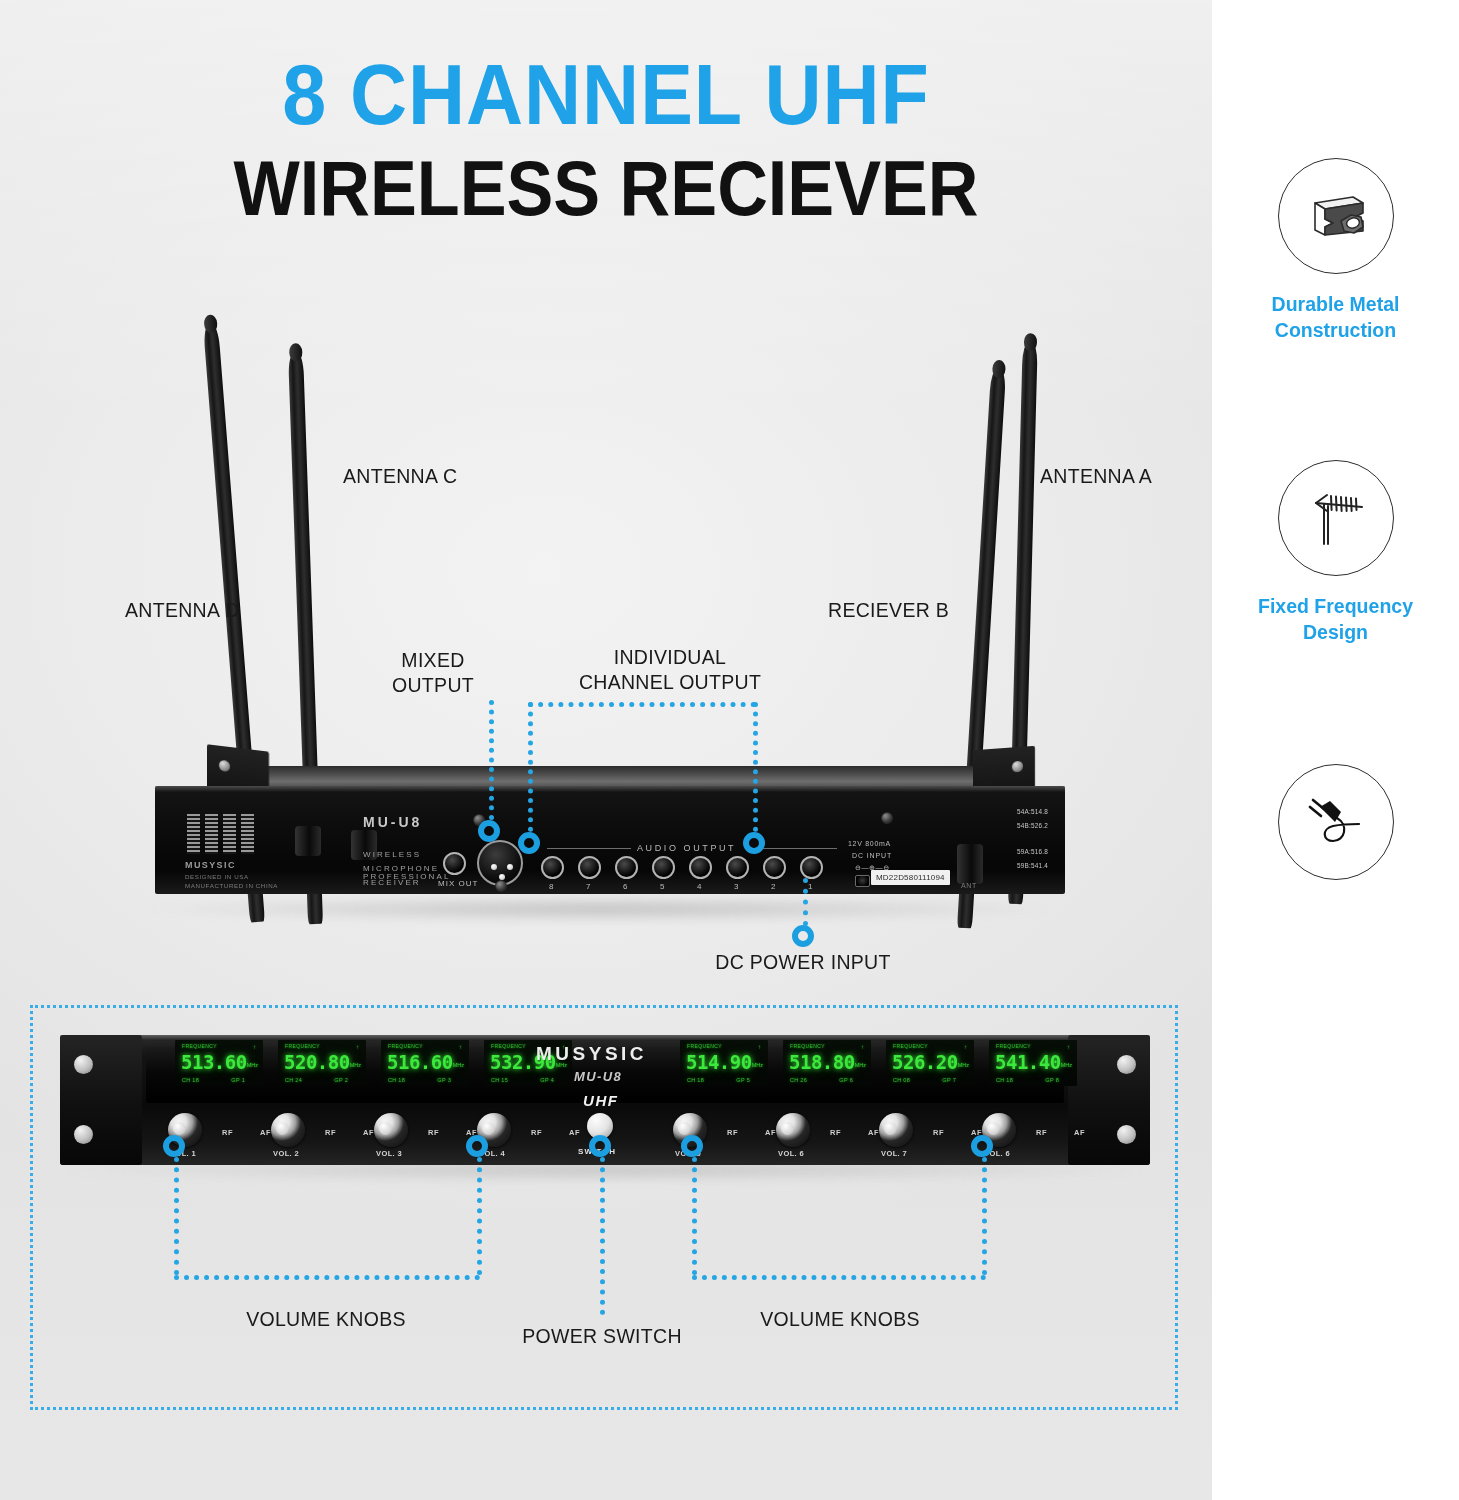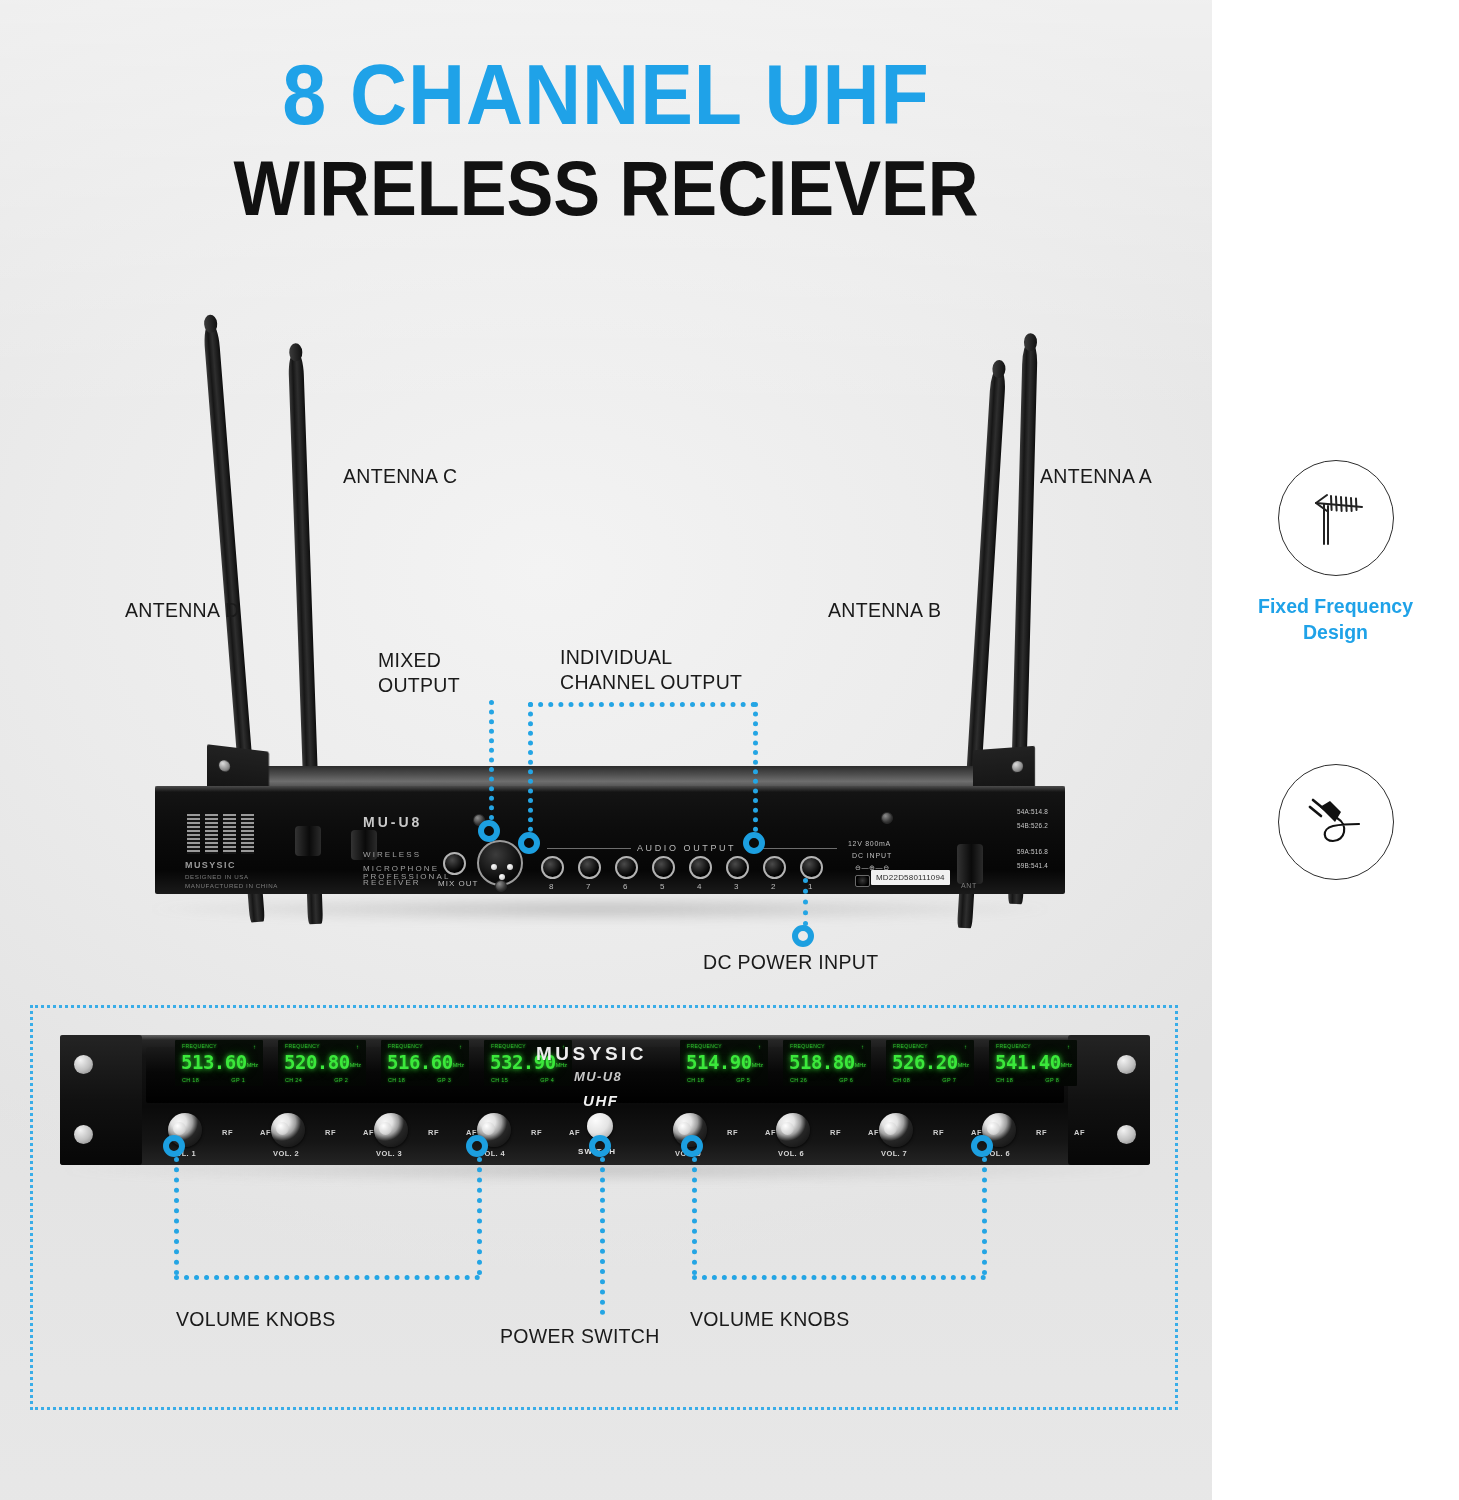--- a/index.html
+++ b/index.html
@@ -42,21 +42,21 @@
     transform: scaleX(0.9); transform-origin: center;
     white-space: nowrap;
   }
 
   
   .callout {
     position: absolute; z-index: 40;
     font-size: 19.5px; font-weight: 400; color: #1a1a1a;
     letter-spacing: .3px; line-height: 1.28; white-space: pre-line;
   }
-  .callout.ctr { text-align: left; }
+  .callout.ctr { text-align: center; }
 
   
   .dot-v, .dot-h {
     position: absolute; z-index: 30;
   }
   .dot-v {
     width: 0; border-left: 5px dotted #24A5E4;
   }
   .dot-h {
     height: 0; border-top: 5px dotted #24A5E4;
@@ -313,21 +313,21 @@
     <div class="ant-tip"></div>
   </div>
 
   <div class="ant" style="left:1008px; top:342px; width:15px; height:562px; transform:rotate(1.5deg); transform-origin:bottom center;">
     <div class="ant-tip"></div>
   </div>
 
   <div class="callout" style="left:343px; top:464px;">ANTENNA C</div>
   <div class="callout" style="left:125px; top:598px;">ANTENNA D</div>
   <div class="callout" style="left:1040px; top:464px;">ANTENNA A</div>
-  <div class="callout" style="left:828px; top:598px;">ANTENNA B</div>
+  <div class="callout" style="left:828px; top:598px;">RECIEVER B</div>
 
   <div class="rear-shadow"></div>
   <div class="rear-unit">
 
     <div class="rear-top"></div>
 
     <div class="rear-ear-l">
       <div class="ear-hole" style="left:12px; top:14px;"></div>
     </div>
     <div class="rear-ear-r">
@@ -563,20 +563,36 @@
 
   <div class="dot-ring" style="left:681px; top:1135px;"></div>
   <div class="dot-v" style="left:692px; top:1157px; height:118px;"></div>
   <div class="dot-ring" style="left:971px; top:1135px;"></div>
   <div class="dot-v" style="left:982px; top:1157px; height:118px;"></div>
   <div class="dot-h" style="left:692px; top:1275px; width:294px;"></div>
   <div class="callout ctr" style="left:690px; top:1307px; width:300px;">VOLUME KNOBS</div>
 
   <div class="sidebar">
 
+    <div class="feature" style="top:158px;">
+      <div class="feat-circle">
+        <svg width="70" height="70" viewBox="0 0 70 70">
+
+          <polygon points="14,22 52,16 62,22 24,28" fill="#f2f2f2" stroke="#2b2b2b" stroke-width="1.6" stroke-linejoin="round"></polygon>
+
+          <polygon points="14,22 24,28 24,38 32,42 24,46 24,54 14,49" fill="#ffffff" stroke="#2b2b2b" stroke-width="1.6" stroke-linejoin="round"></polygon>
+          <polygon points="24,28 62,22 62,32 54,36 62,40 62,50 24,54 24,46 32,42 24,38" fill="#4a4a4a" stroke="#2b2b2b" stroke-width="1.6" stroke-linejoin="round"></polygon>
+
+          <polygon points="40,40 50,34 60,36 62,46 53,52 43,50" fill="#6e6e6e" stroke="#2b2b2b" stroke-width="1.6" stroke-linejoin="round"></polygon>
+          <ellipse cx="52" cy="42" rx="6.5" ry="5" fill="#ffffff" stroke="#2b2b2b" stroke-width="1.5" transform="rotate(-16 52 42)"></ellipse>
+        </svg>
+      </div>
+      <div class="feat-label">Durable Metal
+Construction</div>
+    </div>
 
     <div class="feature" style="top:460px;">
       <div class="feat-circle">
         <svg width="72" height="72" viewBox="0 0 72 72">
           <g stroke="#222" stroke-width="2" fill="none" stroke-linecap="round" stroke-linejoin="round">
 
             <path d="M24 22 L24 62 M28 24 L28 62"></path>
 
             <path d="M16 21 L62 25"></path>
 

